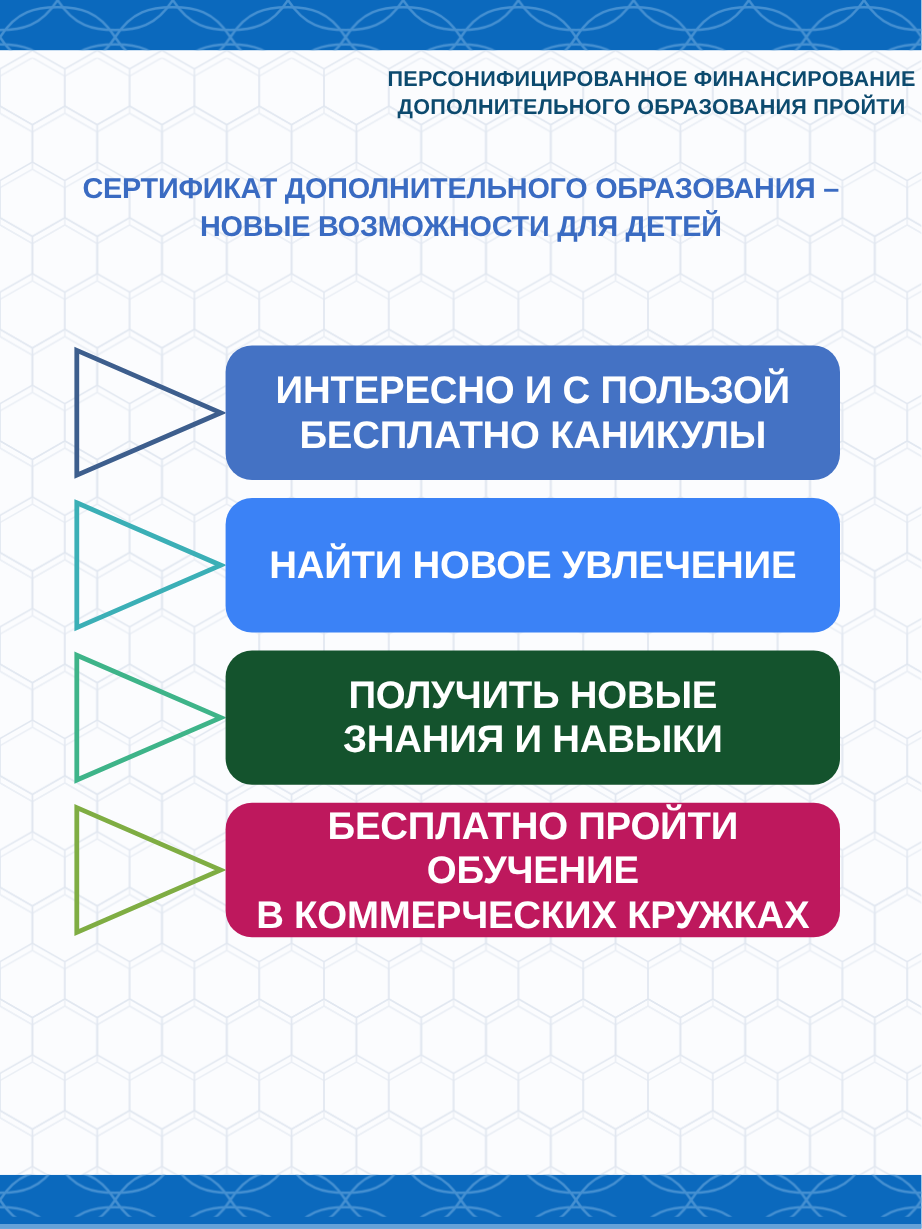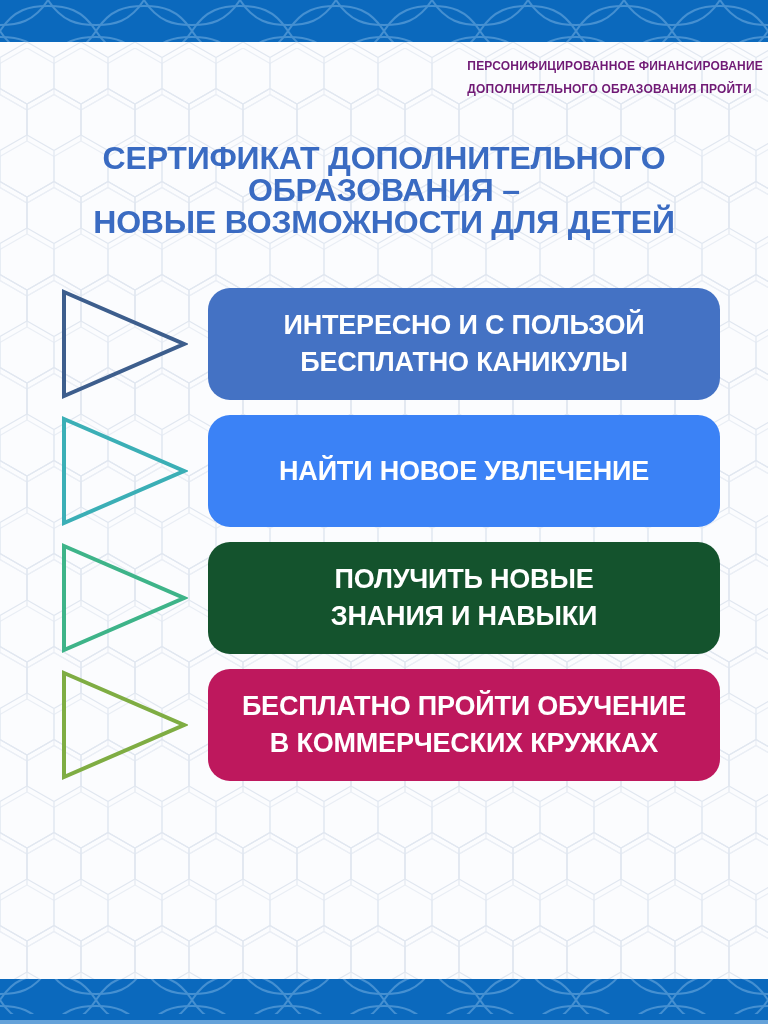--- a/index.html
+++ b/index.html
@@ -8,47 +8,47 @@
     background:#fbfcfe;
     font-family:"Liberation Sans","DejaVu Sans",sans-serif;
     -webkit-font-smoothing:antialiased;
   }
   .layer{position:absolute;left:0;}
   .hex-bg{top:42px;}
   .top-bar{top:0;}
   .bottom-bar{top:979px;}
   .program-header{
     position:absolute;top:55px;right:5px;
-    text-align:left;
-    font-weight:bold;font-size:12px;line-height:23px;
-    color:#701a75;letter-spacing:.2px;
+    text-align:center;
+    font-weight:bold;font-size:18px;line-height:23px;
+    color:#0c4a6e;letter-spacing:.2px;
     z-index:3;
   }
   .slide-title{
     position:absolute;top:142px;left:0;width:768px;
     text-align:center;
-    font-weight:bold;font-size:32px;line-height:32px;
+    font-weight:bold;font-size:24px;line-height:32px;
     color:#3a6bc2;letter-spacing:-.2px;
     z-index:3;
   }
   .benefits{
     position:absolute;top:288px;left:0;width:768px;
     display:flex;flex-direction:column;gap:15px;
     z-index:3;
   }
   .benefit-row{
     display:flex;align-items:stretch;height:112px;padding-left:61px;
   }
   .arrow{width:127px;height:112px;flex:0 0 127px;}
   .banner{
-    margin-left:20px;width:512px;box-sizing:border-box;
+    width:512px;box-sizing:border-box;
     border-radius:22px;
     display:flex;flex-direction:column;justify-content:center;
     text-align:center;color:#ffffff;
-    font-weight:bold;font-size:27px;line-height:37px;letter-spacing:-.2px;
+    font-weight:bold;font-size:32px;line-height:37px;letter-spacing:-.2px;
   }
 </style>
 </head>
 <body>
 
 <svg class="layer hex-bg" width="768" height="937" aria-hidden="true">
   <defs>
     <pattern id="hexes" width="54" height="93" patternUnits="userSpaceOnUse">
       <g fill="none" stroke="#e1e7f0" stroke-width="1.2">
         <path d="M27 0 L54 15.5 L54 46.5 L27 62 L0 46.5 L0 15.5 Z"></path>

